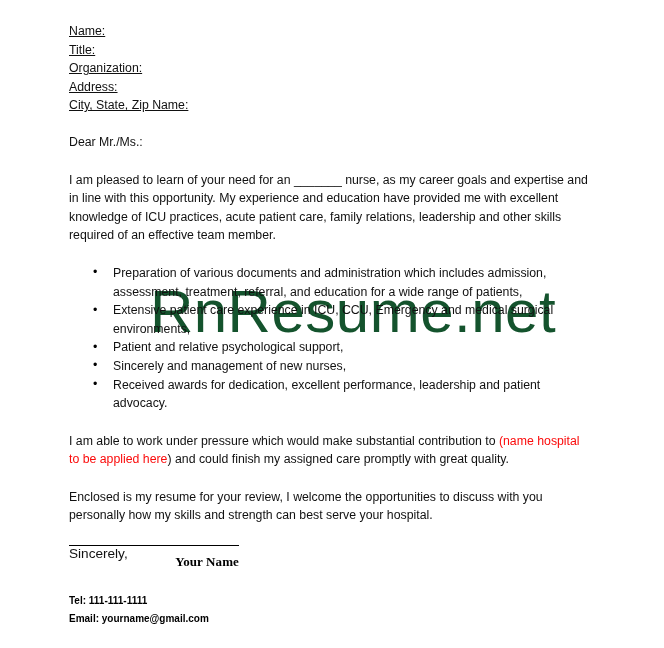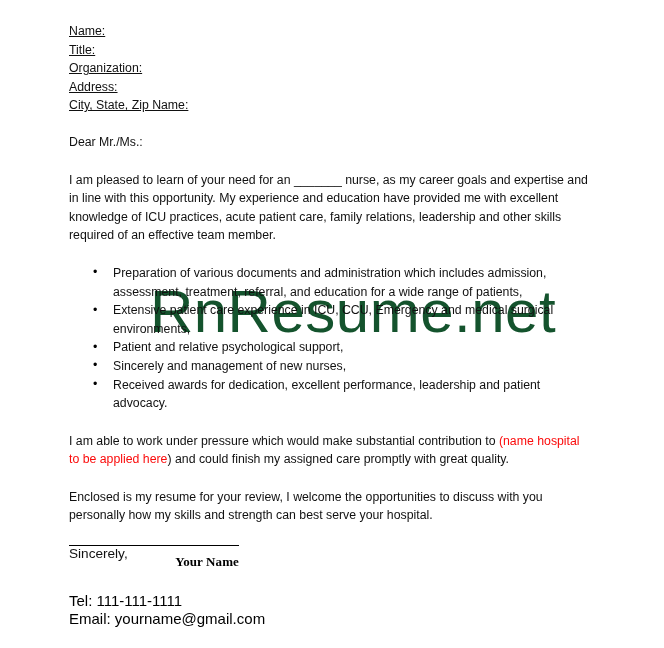--- a/index.html
+++ b/index.html
@@ -121,22 +121,22 @@
     padding-top: 6px;
     letter-spacing: 0.1px;
     font-family: Liberation Serif, serif;
   }
 
   #contact {
     position: absolute;
     left: 69px;
     top: 592px;
     z-index: 2;
-    font-size: 15px;
-    font-weight: normal;
+    font-size: 10px;
+    font-weight: bold;
     line-height: 17.5px;
     color: #000000;
   }
   #contact div { white-space: pre; }
 </style>
 </head>
 <body>
 
 <div id="page">
 

